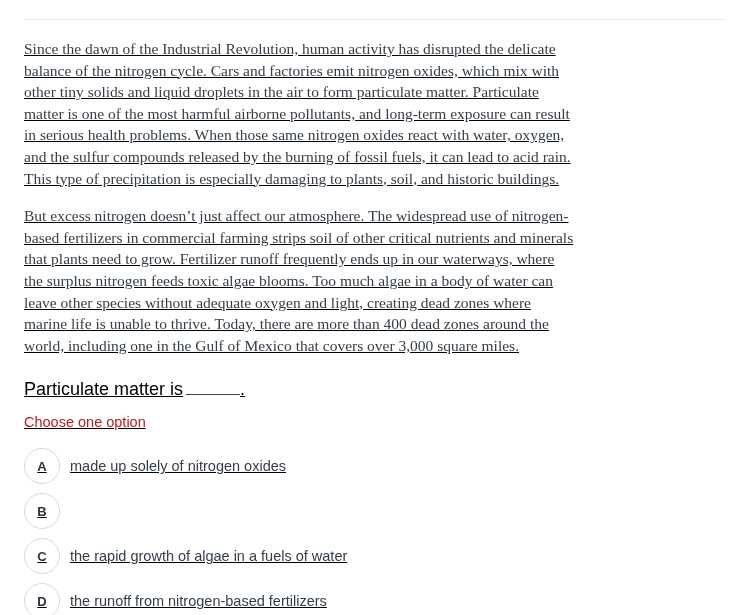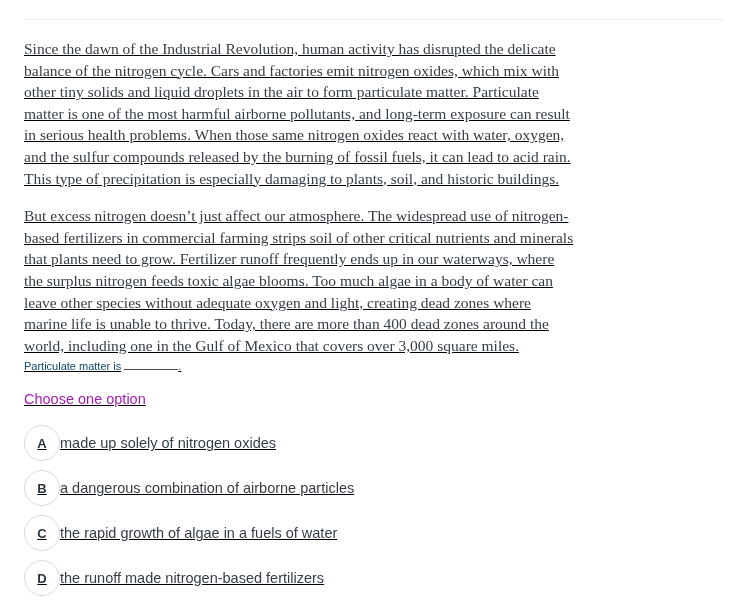--- a/index.html
+++ b/index.html
@@ -25,35 +25,36 @@
     width: 552px;
     font-family: "Liberation Serif", serif;
     font-size: 15.5px;
     line-height: 21.6px;
     color: #333e48;
   }
   .passage p + p {
     margin-top: 16px;
   }
   .question-line {
-    font-size: 11px;
-    color: #0c4a6e;
+    margin-top: 23px;
+    font-size: 18px;
+    color: #000000;
     line-height: 20px;
   }
   .blank {
     display: inline-block;
     width: 54px;
     border-bottom: 1px solid #3d4753;
     height: 13px;
     margin-left: 3px;
   }
   .choose-prompt {
     margin-top: 13px;
     font-size: 14.5px;
-    color: #a21caf;
+    color: #b91c1c;
     line-height: 20px;
   }
   .options {
     margin-top: 16px;
   }
   .option-row {
     display: flex;
     align-items: center;
     margin-bottom: 9px;
     cursor: pointer;
@@ -67,20 +68,21 @@
     border-radius: 50%;
     background: #ffffff;
     display: flex;
     align-items: center;
     justify-content: center;
     font-size: 13px;
     font-weight: bold;
     color: #2b3441;
   }
   .option-text {
+    margin-left: 10px;
     font-size: 14.5px;
     color: #333d48;
     line-height: 20px;
   }
 </style>
 </head>
 <body>
 
 <div class="page">
 
@@ -101,32 +103,31 @@
       <div class="option-circle">
         <span>A</span>
       </div>
       <div class="option-text">made up solely of nitrogen oxides</div>
     </div>
 
     <div class="option-row">
       <div class="option-circle">
         <span>B</span>
       </div>
-      <div class="option-text">a dangerous combination of airborne particles</div>
     </div>
 
     <div class="option-row">
       <div class="option-circle">
         <span>C</span>
       </div>
       <div class="option-text">the rapid growth of algae in a fuels of water</div>
     </div>
 
     <div class="option-row">
       <div class="option-circle">
         <span>D</span>
       </div>
-      <div class="option-text">the runoff made nitrogen-based fertilizers</div>
+      <div class="option-text">the runoff from nitrogen-based fertilizers</div>
     </div>
 
   </div>
 
 </div>
 
 </body></html>

